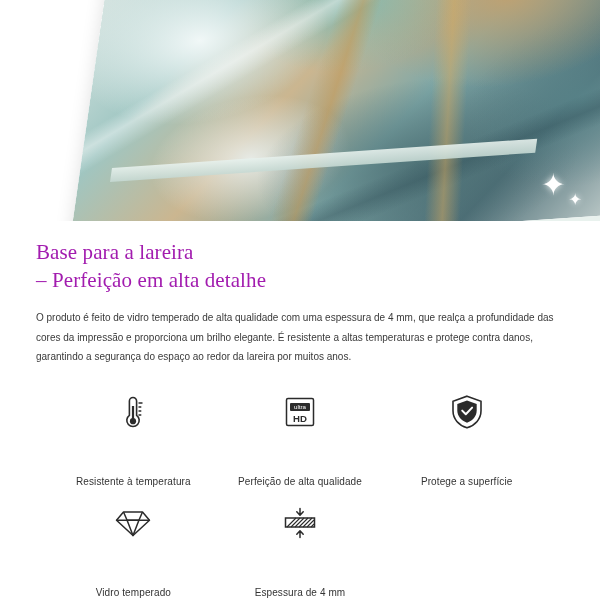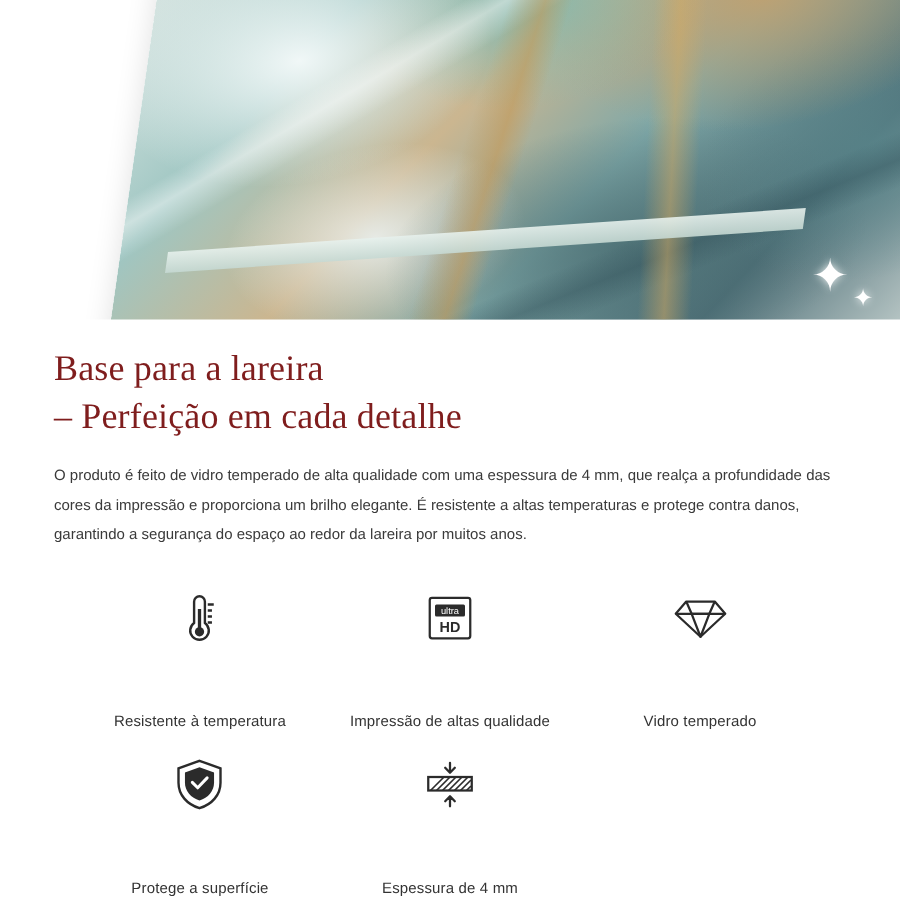--- a/index.html
+++ b/index.html
@@ -79,23 +79,23 @@
     pointer-events: none;
   }
   .sparkle.s1 { right: 34px; top: 170px; font-size: 30px; }
   .sparkle.s2 { right: 18px; top: 192px; font-size: 16px; }
 
   
   .content { padding: 18px 36px 0 36px; }
 
   .title {
     font-family: "Liberation Serif", serif;
-    font-size: 24px;
+    font-size: 21px;
     line-height: 1.33;
-    color: #7f1d1d;
+    color: #a21caf;
     font-weight: 400;
     letter-spacing: 0.1px;
   }
   .title .line2 { display: block; }
 
   .body-text {
     margin-top: 14px;
     font-size: 10px;
     line-height: 1.92;
     color: #3a3a3a;
@@ -142,21 +142,21 @@
   <div class="hero">
     <div class="hero-art"></div>
     <div class="hero-edge"></div>
     <span class="sparkle s1">✦</span>
     <span class="sparkle s2">✦</span>
   </div>
 
   <div class="content">
     <h1 class="title">
       <span>Base para a lareira</span>
-      <span class="line2">– Perfeição em cada detalhe</span>
+      <span class="line2">– Perfeição em alta detalhe</span>
     </h1>
 
     <p class="body-text">O produto é feito de vidro temperado de alta qualidade com uma espessura de 4 mm, que realça a profundidade das cores da impressão e proporciona um brilho elegante. É resistente a altas temperaturas e protege contra danos, garantindo a segurança do espaço ao redor da lareira por muitos anos.</p>
 
     <div class="features">
 
       <div class="feature">
         <div class="feature-icon">
           <svg width="32" height="40" viewBox="0 0 32 40" fill="none" stroke="#2b2b2b" stroke-width="1.6">
             <path d="M16 5.5a3.6 3.6 0 0 0-3.6 3.6v14.2a6.2 6.2 0 1 0 7.2 0V9.1A3.6 3.6 0 0 0 16 5.5z"></path>
@@ -170,46 +170,46 @@
 
       <div class="feature">
         <div class="feature-icon">
           <svg width="36" height="36" viewBox="0 0 36 36">
             <rect x="4.5" y="4.5" width="27" height="27" rx="1.5" fill="none" stroke="#2b2b2b" stroke-width="1.5"></rect>
             <rect x="8" y="9" width="20" height="8" rx="1" fill="#2b2b2b"></rect>
             <text x="18" y="15.3" text-anchor="middle" font-family="Liberation Sans, sans-serif" font-size="6.2" fill="#ffffff">ultra</text>
             <text x="18" y="27.6" text-anchor="middle" font-family="Liberation Sans, sans-serif" font-size="9.6" font-weight="bold" fill="#2b2b2b">HD</text>
           </svg>
         </div>
-        <div class="feature-label">Impressão de altas qualidade</div>
+        <div class="feature-label">Perfeição de alta qualidade</div>
+      </div>
+
+      <div class="feature">
+        <div class="feature-icon">
+          <svg width="34" height="38" viewBox="0 0 34 38">
+            <path d="M17 3.2 31 8.2v9.6c0 8.2-5.7 14.4-14 17-8.3-2.6-14-8.8-14-17V8.2z" fill="none" stroke="#2b2b2b" stroke-width="1.6"></path>
+            <path d="M17 7.5 26.7 11v6.6c0 5.8-4 10.1-9.7 12.1-5.7-2-9.7-6.3-9.7-12.1V11z" fill="#2b2b2b"></path>
+            <path d="M12.2 17.6l3.6 3.6 6.3-6.6" fill="none" stroke="#ffffff" stroke-width="2" stroke-linecap="round" stroke-linejoin="round"></path>
+          </svg>
+        </div>
+        <div class="feature-label">Protege a superfície</div>
       </div>
 
       <div class="feature">
         <div class="feature-icon">
           <svg width="38" height="34" viewBox="0 0 38 34" fill="none" stroke="#2b2b2b" stroke-width="1.5" stroke-linejoin="round">
             <path d="M9.5 6h19l7 8.2L19 29.5 2.5 14.2z"></path>
             <path d="M2.5 14.2h33"></path>
             <path d="M9.5 6l3.6 8.2L19 29.5l5.9-15.3L28.5 6"></path>
             <path d="M13.1 14.2h11.8"></path>
           </svg>
         </div>
         <div class="feature-label">Vidro temperado</div>
       </div>
 
-      <div class="feature">
-        <div class="feature-icon">
-          <svg width="34" height="38" viewBox="0 0 34 38">
-            <path d="M17 3.2 31 8.2v9.6c0 8.2-5.7 14.4-14 17-8.3-2.6-14-8.8-14-17V8.2z" fill="none" stroke="#2b2b2b" stroke-width="1.6"></path>
-            <path d="M17 7.5 26.7 11v6.6c0 5.8-4 10.1-9.7 12.1-5.7-2-9.7-6.3-9.7-12.1V11z" fill="#2b2b2b"></path>
-            <path d="M12.2 17.6l3.6 3.6 6.3-6.6" fill="none" stroke="#ffffff" stroke-width="2" stroke-linecap="round" stroke-linejoin="round"></path>
-          </svg>
-        </div>
-        <div class="feature-label">Protege a superfície</div>
-      </div>
-
 
       <div class="feature">
         <div class="feature-icon">
           <svg width="40" height="34" viewBox="0 0 40 34" fill="none" stroke="#2b2b2b" stroke-width="1.5">
             <path d="M20 2.5 L20 8.5 M16.8 5.8 L20 9.2 L23.2 5.8" stroke-linecap="round" stroke-linejoin="round"></path>
             <rect x="5.5" y="12" width="29" height="9" fill="none" stroke="#2b2b2b" stroke-width="1.5"></rect>
             <path d="M7 21 L16 12 M11 21 L20 12 M15 21 L24 12 M19 21 L28 12 M23 21 L32 12 M27 21 L34 14 M31 21 L34 18" stroke-width="1.1"></path>
             <path d="M20 31.5 L20 25.5 M16.8 28.2 L20 24.8 L23.2 28.2" stroke-linecap="round" stroke-linejoin="round"></path>
           </svg>
         </div>

